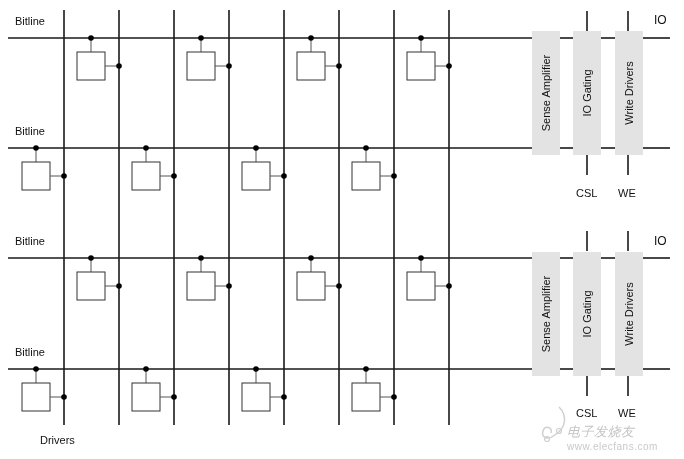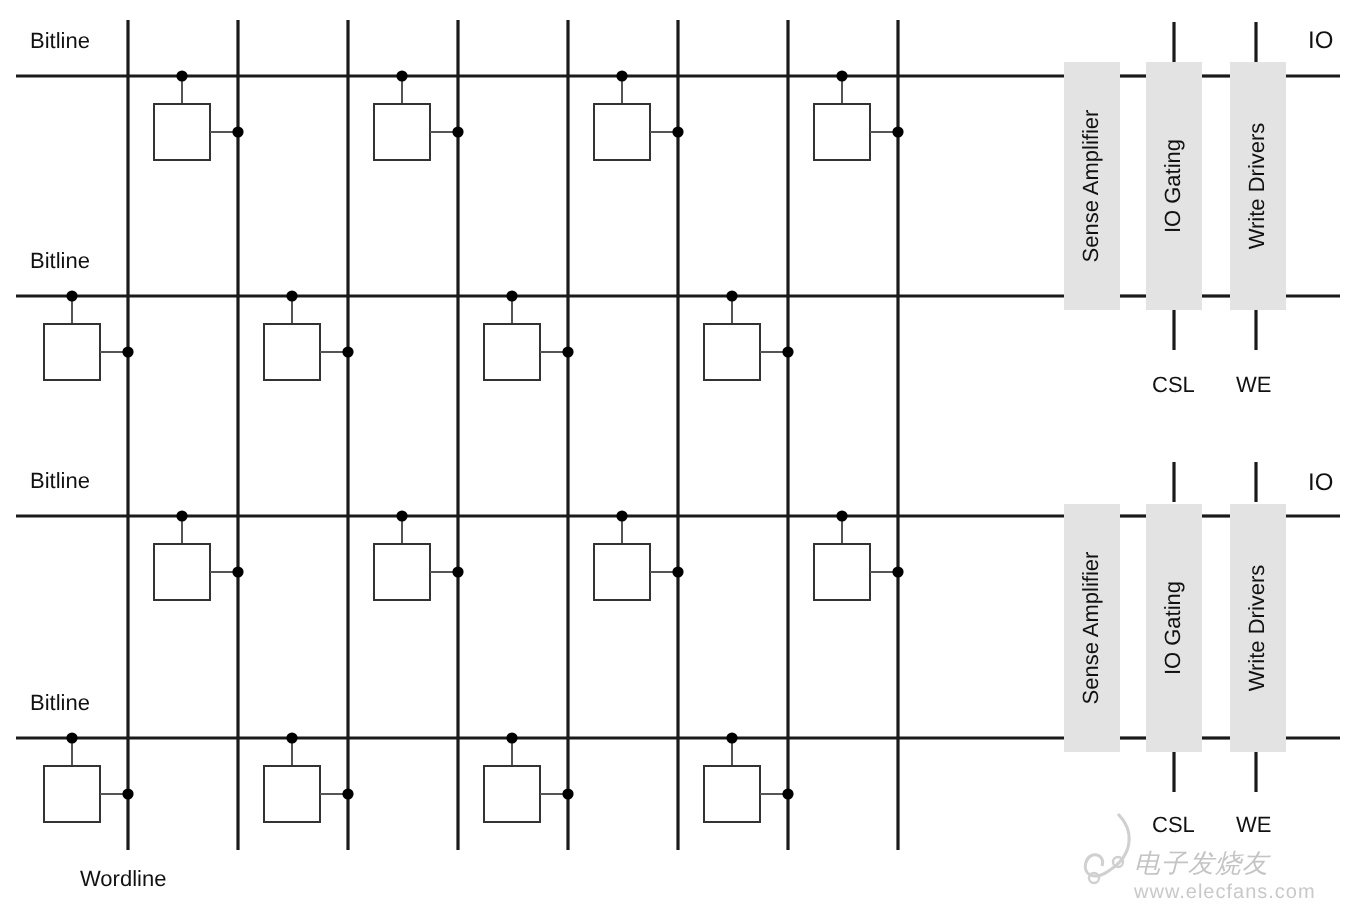--- a/index.html
+++ b/index.html
@@ -134,21 +134,21 @@
       <line x1="587" y1="376" x2="587" y2="396" stroke="#1a1a1a" stroke-width="1.6"></line>
       <line x1="628" y1="231" x2="628" y2="251" stroke="#1a1a1a" stroke-width="1.6"></line>
       <line x1="628" y1="376" x2="628" y2="396" stroke="#1a1a1a" stroke-width="1.6"></line>
     </svg>
 
   <div class="lbl" style="left:15px;top:15px;">Bitline</div>
   <div class="lbl" style="left:15px;top:125px;">Bitline</div>
   <div class="lbl" style="left:15px;top:235px;">Bitline</div>
   <div class="lbl" style="left:15px;top:346px;">Bitline</div>
 
-  <div class="lbl" style="left:40px;top:434px;">Wordline</div>
+  <div class="lbl" style="left:40px;top:434px;">Drivers</div>
 
   <div class="block" style="left:532px;top:31px;height:124px;">
     <span class="txt">Sense Amplifier</span>
   </div>
   <div class="block" style="left:573px;top:31px;height:124px;">
     <span class="txt">IO Gating</span>
   </div>
   <div class="block" style="left:615px;top:31px;height:124px;">
     <span class="txt">Write Drivers</span>
   </div>

